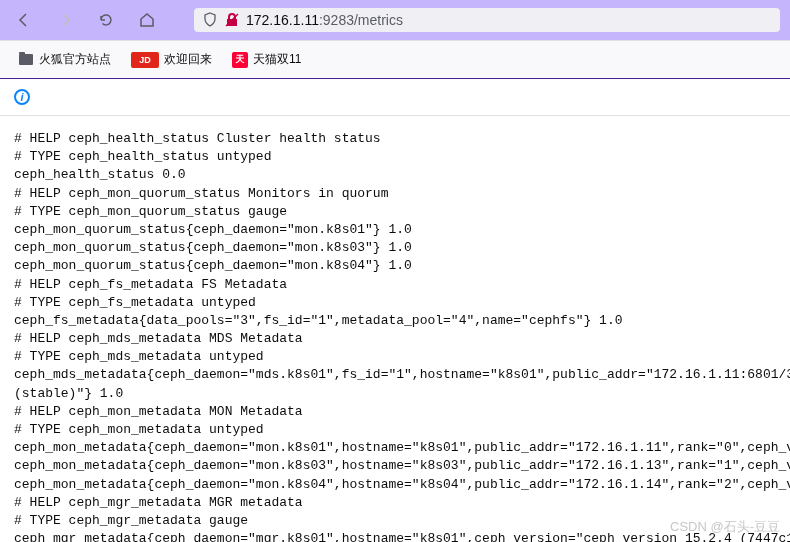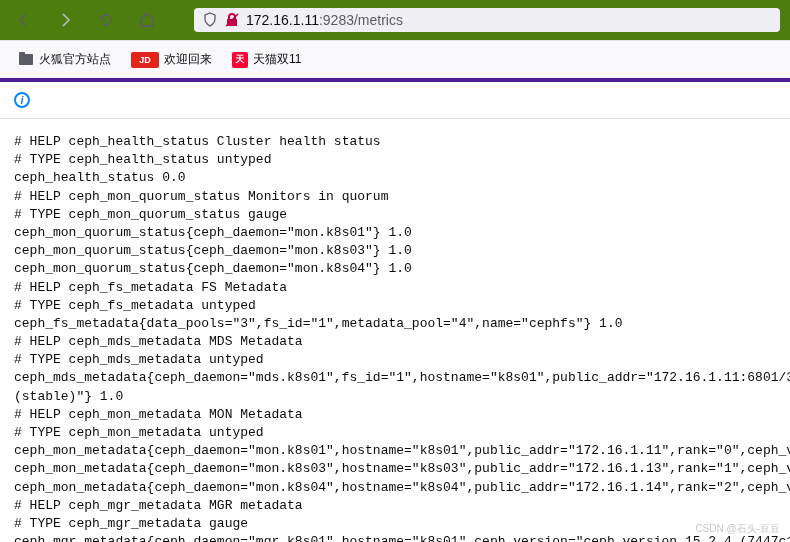--- a/index.html
+++ b/index.html
@@ -1,36 +1,36 @@
 <!DOCTYPE html>
 <html><head>
   <meta charset="utf-8">
   <style>
     * { margin: 0; padding: 0; box-sizing: border-box; }
     body { font-family: -apple-system, BlinkMacSystemFont, "Segoe UI", Arial, sans-serif; font-size: 13px; color: #0c0c0d; background: #fff; width: 790px; height: 542px; overflow: hidden; position: relative; }
-    .toolbar { display: flex; align-items: center; padding: 6px 10px; gap: 13px; border-bottom: 1px solid #e0e0e0; background: #4d7c0f; }
+    .toolbar { display: flex; align-items: center; padding: 6px 10px; gap: 13px; border-bottom: 1px solid #e0e0e0; background: #c4b5fd; }
     .nav-btn { width: 28px; height: 28px; display: flex; align-items: center; justify-content: center; border-radius: 4px; color: #5b5b66; cursor: pointer; }
     .nav-btn.disabled { color: #bfbfbf; }
     .url-bar { flex: 1; display: flex; align-items: center; background: #f0f0f4; border-radius: 4px; padding: 4px 8px; margin-left: 20px; gap: 6px; }
     .url-text { color: #5b5b66; font-size: 14px; }
     .url-text .host { color: #0c0c0d; }
-    .bookmarks { display: flex; align-items: center; padding: 6px 10px; gap: 4px; border-bottom: 4px solid #4c1d95; background: #f9f9fb; }
+    .bookmarks { display: flex; align-items: center; padding: 6px 10px; gap: 4px; border-bottom: 1px solid #4c1d95; background: #f9f9fb; }
     .bm-item { display: flex; align-items: center; gap: 5px; padding: 4px 8px; border-radius: 4px; cursor: pointer; font-size: 12px; color: #0c0c0d; }
     .bm-icon { width: 16px; height: 16px; display: flex; align-items: center; justify-content: center; }
     .folder-icon { width: 14px; height: 11px; background: #5b5b66; border-radius: 1px; position: relative; }
     .folder-icon::before { content: ""; position: absolute; top: -2px; left: 0; width: 6px; height: 2px; background: #5b5b66; border-radius: 1px 1px 0 0; }
     .ff-icon { width: 14px; height: 14px; border-radius: 50%; background: radial-gradient(circle at 30% 30%, #ff9400, #e31587); }
     .jd-icon { width: 28px; height: 16px; background: #e1251b; color: #fff; font-size: 9px; font-weight: bold; display: flex; align-items: center; justify-content: center; border-radius: 2px; }
     .tm-icon { width: 16px; height: 16px; background: #ff0036; color: #fff; font-size: 9px; font-weight: bold; display: flex; align-items: center; justify-content: center; border-radius: 2px; }
     .notice-bar { display: flex; align-items: center; padding: 10px 14px; gap: 10px; border-bottom: 1px solid #e0e0e0; background: #fff; }
     .notice-icon { width: 16px; height: 16px; border-radius: 50%; border: 2px solid #0a84ff; color: #0a84ff; display: flex; align-items: center; justify-content: center; font-size: 11px; font-weight: bold; font-style: italic; }
     .notice-text { flex: 1; font-size: 13px; color: #0c0c0d; }
     .notice-btn { padding: 6px 12px; background: #ededf0; border: 1px solid #ccc; border-radius: 3px; font-size: 12px; font-weight: bold; cursor: pointer; }
     .content { padding: 14px; font-family: "Courier New", monospace; font-size: 13px; line-height: 1.4; white-space: pre; overflow: hidden; }
-    .watermark { position: absolute; bottom: 6px; right: 10px; font-size: 10px; color: #c8c8c8; font-family: -apple-system, sans-serif; margin-top: 48px; }
+    .watermark { position: absolute; bottom: 6px; right: 10px; font-size: 13px; color: #c8c8c8; font-family: -apple-system, sans-serif; margin-top: 48px; }
     svg { width: 16px; height: 16px; }
   </style>
 </head>
 <body>
 
 <div class="toolbar">
   <div class="nav-btn">
     <svg viewBox="0 0 16 16">
         <path fill="none" stroke="currentColor" stroke-width="1.5" d="M10 2L4 8l6 6"></path>
       </svg>

